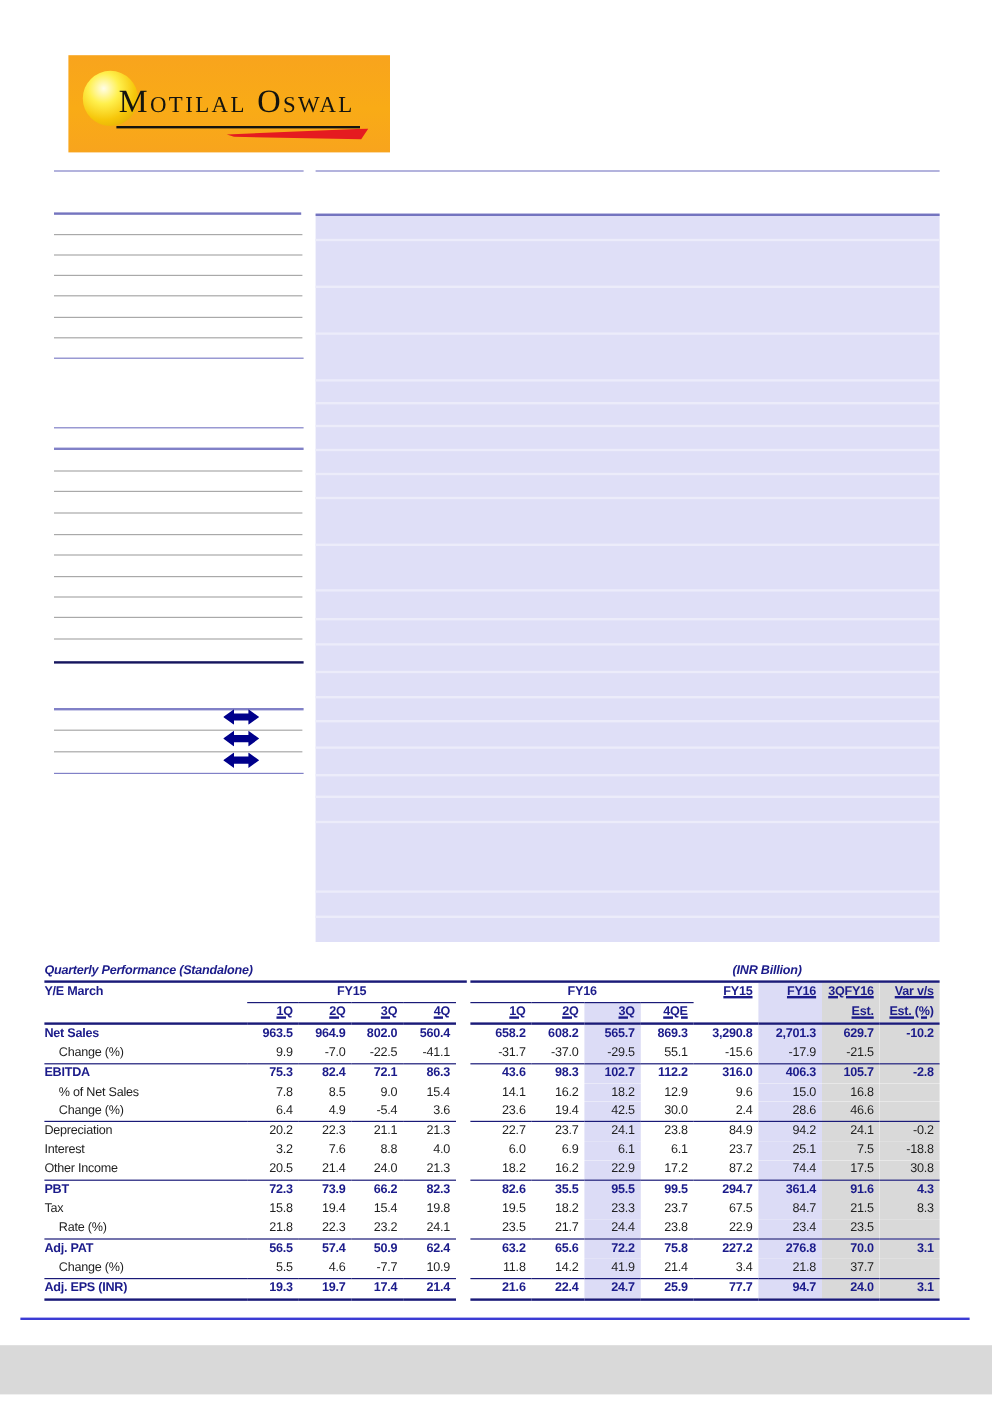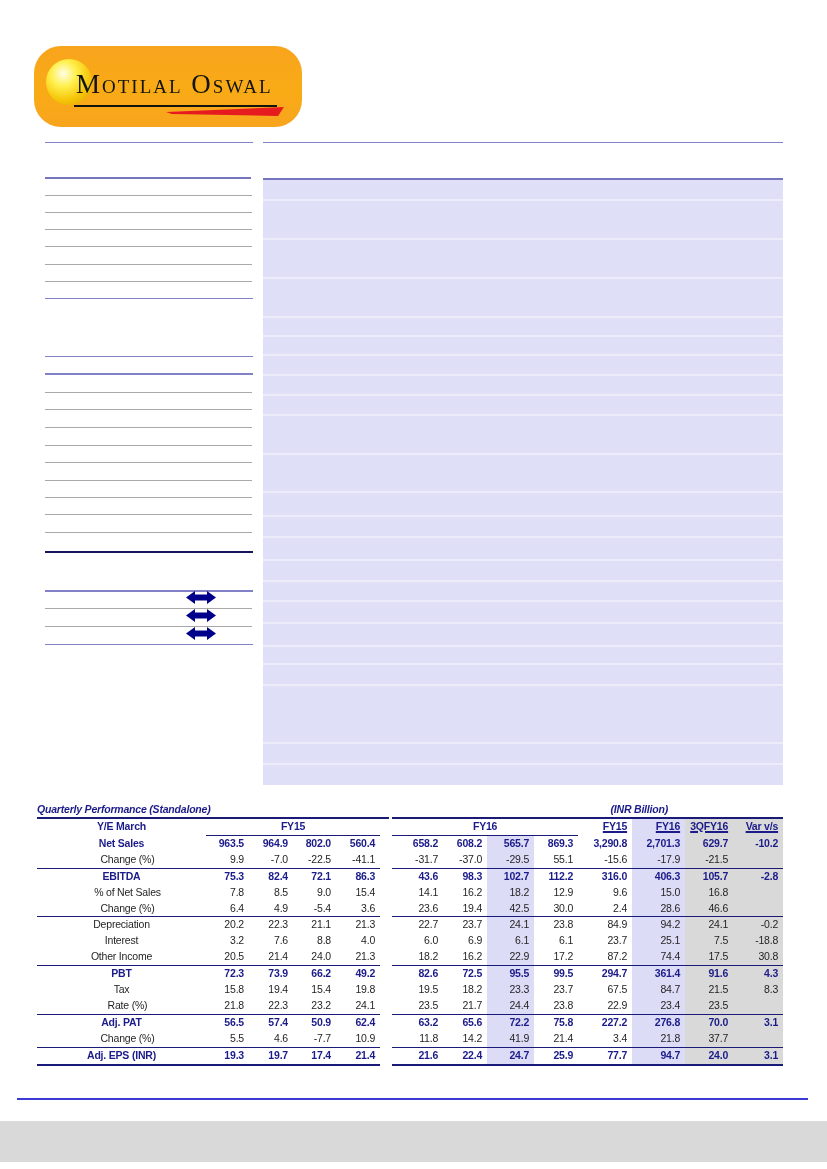--- a/index.html
+++ b/index.html
@@ -2,23 +2,22 @@
 <html><head>
 <meta charset="utf-8">
 <style>
   html,body { margin:0; padding:0; background:#ffffff; }
   .page {
     position:relative; width:827px; height:1169px; background:#ffffff;
     font-family:"Liberation Sans", sans-serif; overflow:hidden;
   }
   
   .logo {
-    position:absolute; left:34px; top:46px; width:268px; height:81px;
+    position:absolute; left:57px; top:46px; width:268px; height:81px;
     background:linear-gradient(180deg,#f8a41d 0%,#f9ab16 55%,#f8a41d 100%);
-    border-radius:27px;
   }
   .logo-ball {
     position:absolute; left:12px; top:13px; width:46px; height:46px; border-radius:50%;
     background:radial-gradient(circle at 38% 32%, #fffde8 0%, #fff04d 30%, #f6c60a 62%, #d89f00 100%);
   }
   .logo-text {
     position:absolute; left:40px; top:15px; height:43px; line-height:46px;
     font-family:"Liberation Serif", serif; font-variant:small-caps; font-weight:500;
     font-size:27px; letter-spacing:2px; color:#14140f; white-space:nowrap;
     padding:0 4px 1px 2px; border-bottom:2.5px solid #14140f;
@@ -40,21 +39,21 @@
   .arrow { position:absolute; left:186px; width:30px; height:13px; }
   
   .tbl-wrap { position:absolute; left:37px; top:803px; width:746px; color:#1b1b8a; }
   .tbl-title { position:relative; height:15px; font-size:10.5px; font-weight:bold; line-height:13px; letter-spacing:-0.2px;font-style:italic; }
   .tbl-unit  { position:absolute; right:115px; top:0; font-weight:bold; }
   .trule { position:absolute; top:14px; height:1.5px; background:#1a1a78; }
   table.q { border-collapse:collapse; table-layout:fixed; width:746px; margin-top:1px;
             font-size:10.5px; letter-spacing:-0.2px; }
   table.q td { padding:0 5px 0 0; height:15.9px; line-height:15.9px; text-align:right;
                white-space:nowrap; overflow:hidden; color:#1f1f1f; font-weight:400; }
-  table.q td.lbl { text-align:center; padding:0 0 0 0; }
+  table.q td.lbl { text-align:left; padding:0 0 0 0; }
   table.q td.ind { padding-left:12px; }
   table.q td.gap { padding:0; border:none !important; background:#fff !important; }
   table.q tr.b td { color:#1b1b8a; font-weight:bold; }
   table.q td.hx { color:#1b1b8a; font-weight:bold; }
   table.q td.ctr { text-align:center; padding:0; }
   table.q td.u { text-decoration:underline; text-decoration-thickness:1.5px; }
   table.q td.lav { background:#dcdcf6; }
   table.q td.gry { background:#d9d9d9; }
   table.q tr.h1 td.span { border-bottom:1.5px solid #1a1a78; }
   table.q tr.h2 td { border-bottom:2px solid #1a1a78; }
@@ -168,20 +167,36 @@
         <tr class="h1">
           <td class="lbl hx">Y/E March</td>
           <td class="ctr hx span" colspan="4">FY15</td>
           <td class="gap"></td>
           <td class="ctr hx span" colspan="4">FY16</td>
           <td class="hx u">FY15</td>
           <td class="hx u lav">FY16</td>
           <td class="hx u gry">3QFY16</td>
           <td class="hx u gry">Var v/s</td>
         </tr>
+        <tr class="h2">
+          <td class="lbl"></td>
+          <td class="hx u">1Q</td>
+          <td class="hx u">2Q</td>
+          <td class="hx u">3Q</td>
+          <td class="hx u">4Q</td>
+          <td class="gap"></td>
+          <td class="hx u">1Q</td>
+          <td class="hx u">2Q</td>
+          <td class="hx u lav">3Q</td>
+          <td class="hx u">4QE</td>
+          <td></td>
+          <td class="lav"></td>
+          <td class="hx u gry">Est.</td>
+          <td class="hx u gry">Est. (%)</td>
+        </tr>
       </thead>
       <tbody id="qBody">
           <tr class="b ">
             <td class="lbl">Net Sales</td>
             <td>963.5</td>
             <td>964.9</td>
             <td>802.0</td>
             <td>560.4</td>
             <td class="gap"></td>
             <td>658.2</td>
@@ -303,24 +318,24 @@
             <td>87.2</td>
             <td class="lav">74.4</td>
             <td class="gry">17.5</td>
             <td class="gry">30.8</td>
           </tr>
           <tr class="b ">
             <td class="lbl">PBT</td>
             <td>72.3</td>
             <td>73.9</td>
             <td>66.2</td>
-            <td>49.2</td>
+            <td>82.3</td>
             <td class="gap"></td>
             <td>82.6</td>
-            <td>72.5</td>
+            <td>35.5</td>
             <td class="lav">95.5</td>
             <td>99.5</td>
             <td>294.7</td>
             <td class="lav">361.4</td>
             <td class="gry">91.6</td>
             <td class="gry">4.3</td>
           </tr>
           <tr class="">
             <td class="lbl">Tax</td>
             <td>15.8</td>

